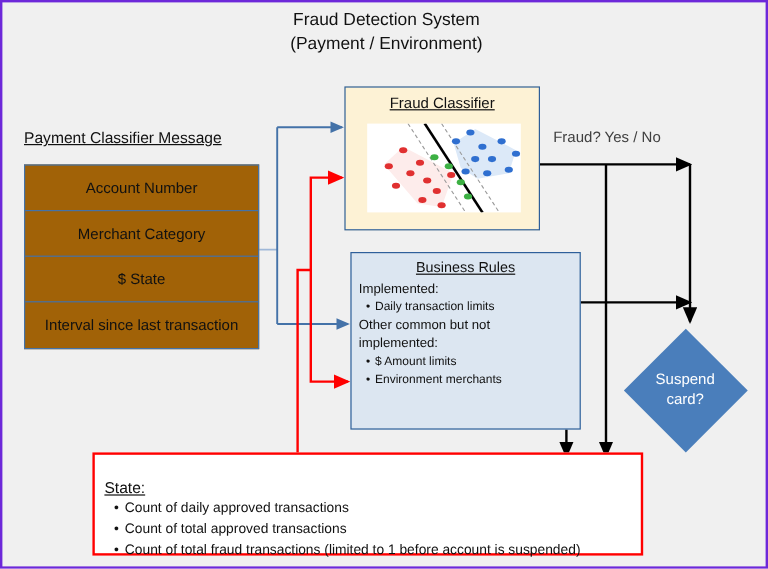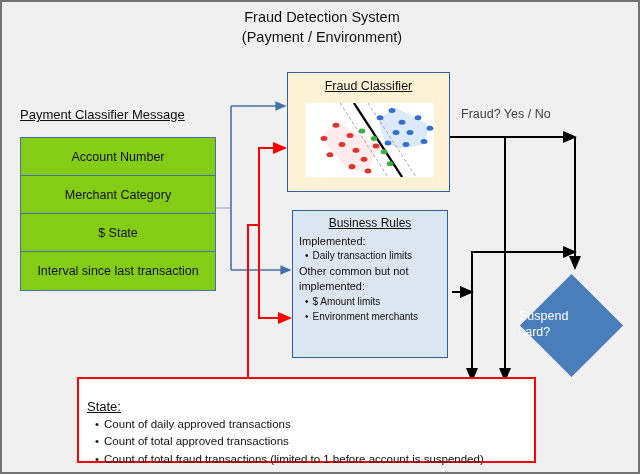--- a/index.html
+++ b/index.html
@@ -8,21 +8,21 @@
     background: #ffffff;
   }
   body {
     font-family: "Liberation Sans", sans-serif;
   }
   #canvas {
     position: relative;
     width: 640px;
     height: 474px;
     background: #f0f0f0;
-    border: 2px solid #737373;
+    border: 2px solid #6d28d9;
     box-sizing: border-box;
     overflow: hidden;
   }
 
   
   #title {
     position: absolute;
     left: 150px;
     top: 6px;
     width: 340px;
@@ -44,21 +44,21 @@
     text-decoration: underline;
     white-space: nowrap;
   }
   #msg-table {
     position: absolute;
     left: 18px;
     top: 135px;
     width: 196px;
     border: 1.5px solid #4472a8;
     box-sizing: border-box;
-    background: #84cc16;
+    background: #a16207;
   }
   #msg-table .row {
     height: 38px;
     line-height: 38px;
     text-align: center;
     font-size: 12.5px;
     color: #111111;
     border-bottom: 1.5px solid #4472a8;
     box-sizing: border-box;
     white-space: nowrap;
@@ -93,21 +93,21 @@
     width: 128px;
     height: 74px;
     background: #ffffff;
   }
 
   
   #rules {
     position: absolute;
     left: 290px;
     top: 208px;
-    width: 156px;
+    width: 192px;
     height: 148px;
     background: #dce6f1;
     border: 1.6px solid #2e5f9a;
     box-sizing: border-box;
     padding: 5px 6px 0 6px;
   }
   #rules .box-title {
     text-align: center;
     font-size: 12px;
     color: #111111;
@@ -145,21 +145,21 @@
     height: 73px;
     margin-left: -36.5px;
     margin-top: -36.5px;
     background: #4a7ebb;
     transform: rotate(45deg);
   }
   #suspend .lbl {
     position: absolute;
     left: 0; right: 0; top: 50%;
     transform: translateY(-50%);
-    text-align: left;
+    text-align: center;
     color: #ffffff;
     font-size: 12.5px;
     line-height: 1.25;
     pointer-events: none;
   }
   #suspend .lbl span { display: block; }
 
   
   #state-box {
     position: absolute;

